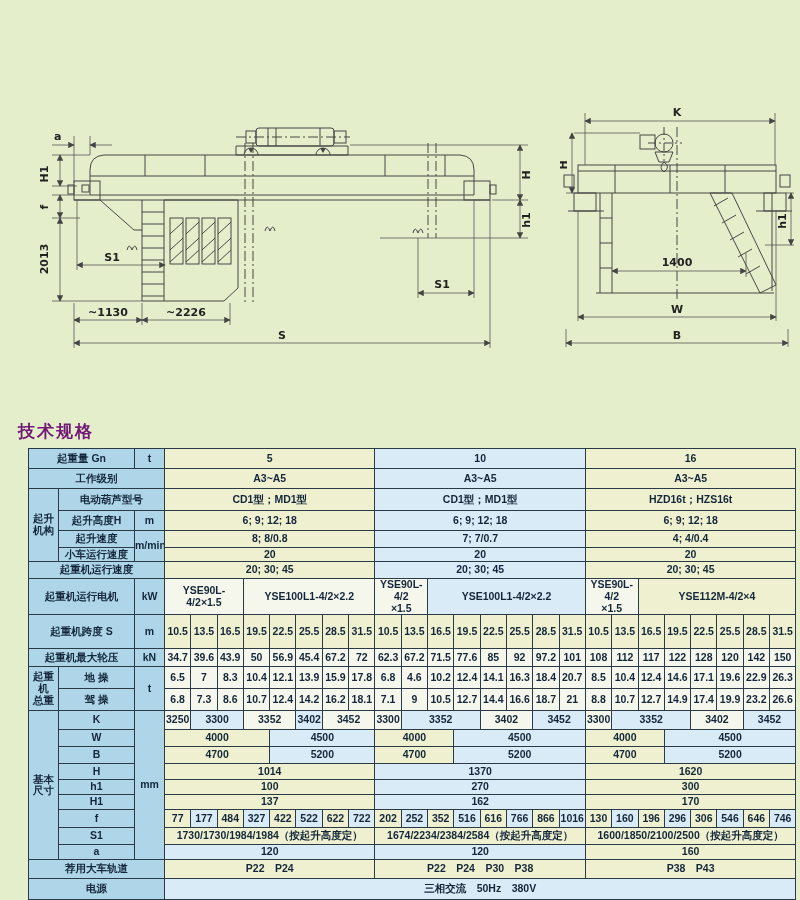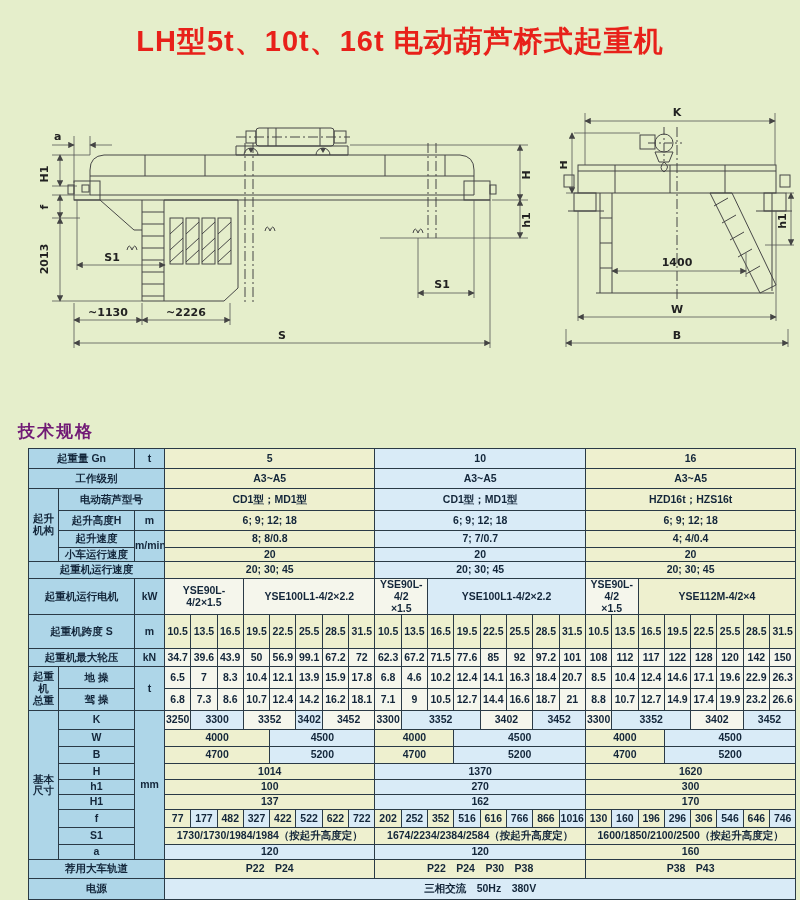--- a/index.html
+++ b/index.html
@@ -23,21 +23,20 @@
   td.b{background:#d9ebf7;}
   td.w{background:#f5f6ec;}
   td.sm{font-size:9.5px;margin-top:40px;}
   td.xs{font-size:8.5px;line-height:1.05;}
 </style>
 </head>
 <body>
 
 <div class="wrap">
 
-  <h1 class="title">LH型5t、10t、16t 电动葫芦桥式起重机</h1>
 
   <svg class="draw" style="left:30px;top:98px" width="525" height="312" viewBox="0 0 525 312">
     <defs>
       <marker id="ar" viewBox="0 0 10 10" refX="9" refY="5" markerWidth="8" markerHeight="8" orient="auto-start-reverse">
         <path d="M0,0 L10,5 L0,10 z" fill="#444"></path>
       </marker>
     </defs>
     <g stroke="#474747" fill="none" stroke-width="1">
       <path d="M74,57 H430 Q444,58 444,72 V97 H60 V72 Q60,58 74,57 Z"></path>
       <line x1="60" y1="78" x2="444" y2="78"></line>
@@ -354,21 +353,21 @@
           <td class="y">31.5</td>
         </tr>
         <tr style="height: 18px;">
           <td colspan="2" class="l">起重机最大轮压</td>
           <td class="u">kN</td>
           <td class="w">34.7</td>
           <td class="w">39.6</td>
           <td class="w">43.9</td>
           <td class="w">50</td>
           <td class="w">56.9</td>
-          <td class="w">99.1</td>
+          <td class="w">45.4</td>
           <td class="w">67.2</td>
           <td class="w">72</td>
           <td class="w">62.3</td>
           <td class="w">67.2</td>
           <td class="w">71.5</td>
           <td class="w">77.6</td>
           <td class="w">85</td>
           <td class="w">92</td>
           <td class="w">97.2</td>
           <td class="w">101</td>
@@ -491,21 +490,21 @@
         <tr style="height: 15px;">
           <td class="l">H1</td>
           <td colspan="8" class="y">137</td>
           <td colspan="8" class="b">162</td>
           <td colspan="8" class="y">170</td>
         </tr>
         <tr style="height: 18px;">
           <td class="l">f</td>
           <td class="y">77</td>
           <td class="b">177</td>
-          <td class="y">482</td>
+          <td class="y">484</td>
           <td class="b">327</td>
           <td class="y">422</td>
           <td class="b">522</td>
           <td class="y">622</td>
           <td class="b">722</td>
           <td class="y">202</td>
           <td class="b">252</td>
           <td class="y">352</td>
           <td class="b">516</td>
           <td class="y">616</td>

